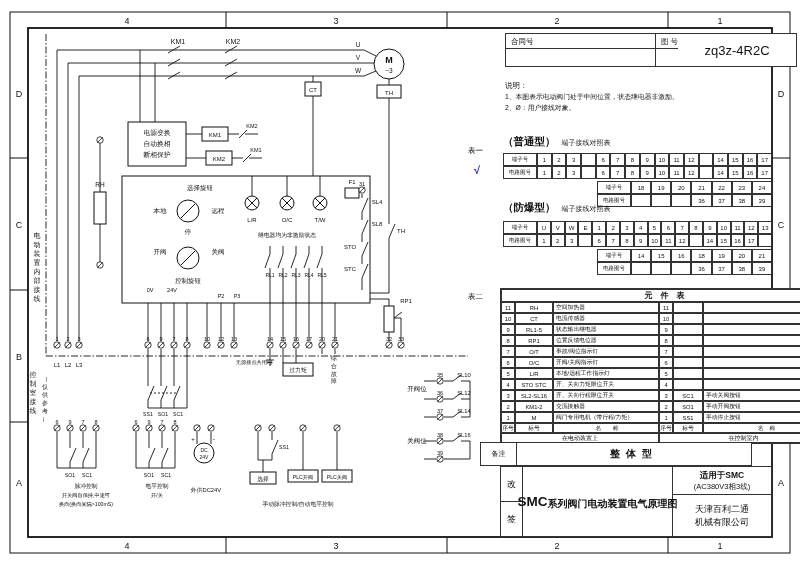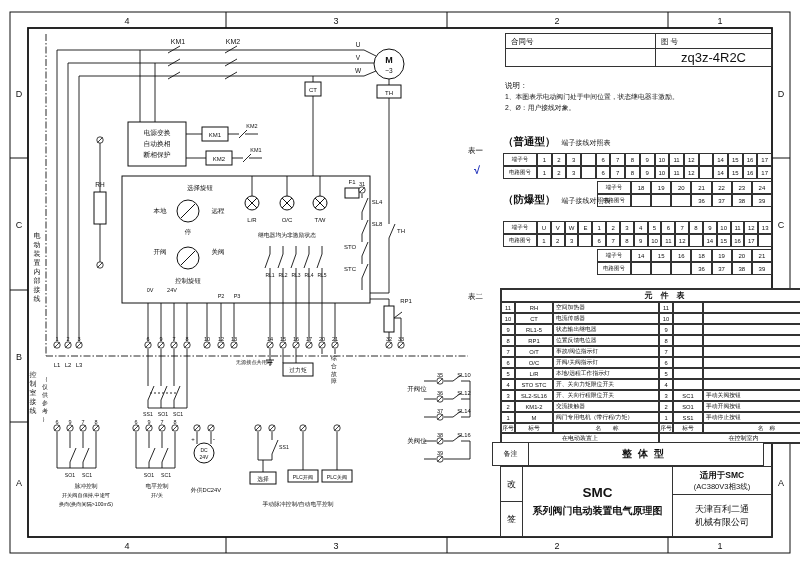--- a/index.html
+++ b/index.html
@@ -29,32 +29,32 @@
   .cf-r{flex:1;font-size:6px;display:flex;align-items:center;justify-content:center;border:0.5px solid #333}
   
   .remark{display:flex;height:24px;border:0.5px solid #333;background:#fff}
   .rm-l{width:36px;font-size:7px;display:flex;align-items:center;justify-content:center;border-right:0.5px solid #333}
   .rm-v{flex:1;display:flex;align-items:center;justify-content:center;font-size:10px;font-weight:bold;letter-spacing:6px}
   
   .tb{display:flex;height:71px;border:0.5px solid #333;background:#fff}
   .tb-rev{width:22px;display:flex;flex-direction:column;border-right:0.5px solid #333}
   .tb-rev div{flex:1;display:flex;align-items:center;justify-content:center;font-size:9px}
   .tb-rev div:first-child{border-bottom:0.5px solid #333}
-  .tb-main{width:150px;display:flex;flex-direction:column;align-items:center;justify-content:center;border-right:0.5px solid #333}
+  .tb-main{width:150px;display:flex;flex-direction:row;align-items:center;justify-content:center;border-right:0.5px solid #333}
   .tb-prod{font-size:13.5px;font-weight:bold}
   .tb-title{font-size:10px;font-weight:bold;margin-top:4px;white-space:nowrap}
   .tb-right{flex:1;display:flex;flex-direction:column}
   .tb-r1{height:28px;border-bottom:0.5px solid #333;display:flex;flex-direction:column;align-items:center;justify-content:center}
   .tb-r1 .a{font-size:8.5px;font-weight:bold}
   .tb-r1 .b{font-size:7.5px}
   .tb-r2{flex:1;display:flex;flex-direction:column;align-items:center;justify-content:center;font-size:9px}
   
   .strip{display:flex;height:34px;border:0.5px solid #333;background:#fff}
   .st-col1{width:150px;border-right:0.5px solid #333;display:flex;flex-direction:column}
-  .st-col2{flex:1;display:flex;flex-direction:column}
+  .st-col2{flex:1;display:flex;flex-direction:row}
   .st-lab{height:15px;font-size:7.5px;padding:3px 0 0 5px;border-bottom:0.5px solid #333}
   .st-val{flex:1;display:flex;align-items:center;justify-content:center;font-size:13px}
   .notes{font-size:6.8px;line-height:11px;white-space:nowrap}
   .notes .nh{font-size:7.5px}
 </style>
 </head>
 <body>
 
 <div class="sheet">
 
@@ -563,21 +563,21 @@
         <text x="263" y="481" font-size="5.8" text-anchor="middle" fill="#111">选择</text>
         <text x="303" y="479" font-size="5.2" text-anchor="middle" fill="#111">PLC开阀</text>
         <text x="337" y="479" font-size="5.2" text-anchor="middle" fill="#111">PLC关阀</text>
         <text x="298" y="506" font-size="5.8" text-anchor="middle" fill="#111">手动脉冲控制/自动电平控制</text>
         <text x="37" y="238" font-size="7" text-anchor="middle" fill="#111"><tspan x="37" dy="0">电</tspan><tspan x="37" dy="9">动</tspan><tspan x="37" dy="9">装</tspan><tspan x="37" dy="9">置</tspan><tspan x="37" dy="9">内</tspan><tspan x="37" dy="9">部</tspan><tspan x="37" dy="9">接</tspan><tspan x="37" dy="9">线</tspan></text>
         <text x="33" y="377" font-size="7" text-anchor="middle" fill="#111"><tspan x="33" dy="0">控</tspan><tspan x="33" dy="9">制</tspan><tspan x="33" dy="9">室</tspan><tspan x="33" dy="9">接</tspan><tspan x="33" dy="9">线</tspan></text>
         <text x="45" y="381" font-size="6" text-anchor="middle" fill="#111"><tspan x="45" dy="0">（</tspan><tspan x="45" dy="8">仅</tspan><tspan x="45" dy="8">供</tspan><tspan x="45" dy="8">参</tspan><tspan x="45" dy="8">考</tspan><tspan x="45" dy="8">）</tspan></text>
       </g>
   </svg>
 
-  <div class="abs strip" style="left:505px;top:33px;width:267px">
+  <div class="abs strip" style="left:505px;top:33px;width:292px">
     <div class="st-col1">
       <div class="st-lab">合同号</div>
       <div class="st-val"></div>
     </div>
     <div class="st-col2">
       <div class="st-lab">图  号</div>
       <div class="st-val">zq3z-4R2C</div>
     </div>
   </div>
 
@@ -650,21 +650,21 @@
         <div class="mt-cell"></div>
         <div class="mt-cell"></div>
         <div class="mt-cell"></div>
         <div class="mt-cell">36</div>
         <div class="mt-cell">37</div>
         <div class="mt-cell">38</div>
         <div class="mt-cell">39</div>
       </div>
     </div>
 
-  <div class="abs sec-head" style="left:503px;top:193px">
+  <div class="abs sec-head" style="left:503px;top:201px">
     <span class="sh-big">（防爆型）</span>
     <span class="sh-sub">端子接线对照表</span>
   </div>
   <div id="tbl-exp-1" class="abs" style="left:503px;top:221px;width:269px">
       <div class="mt-row">
         <div class="mt-label">端子号</div>
         <div class="mt-cell">U</div>
         <div class="mt-cell">V</div>
         <div class="mt-cell">W</div>
         <div class="mt-cell">E</div>
@@ -827,21 +827,21 @@
       <div class="ct-cell c1">序号</div>
       <div class="ct-cell c5">标号</div>
       <div class="ct-cell c6" style="justify-content:center">名　称</div>
     </div>
     <div class="ct-foot">
       <div class="cf-l">在电动装置上</div>
       <div class="cf-r">在控制室内</div>
     </div>
   </div>
 
-  <div class="abs remark" style="left:492px;top:442px;width:272px">
+  <div class="abs remark" style="left:480px;top:442px;width:272px">
     <div class="rm-l">备注</div>
     <div class="rm-v">整体型</div>
   </div>
 
   <div class="abs tb" style="left:500px;top:466px;width:272px">
     <div class="tb-rev">
       <div>改</div>
       <div>签</div>
     </div>
     <div class="tb-main">

